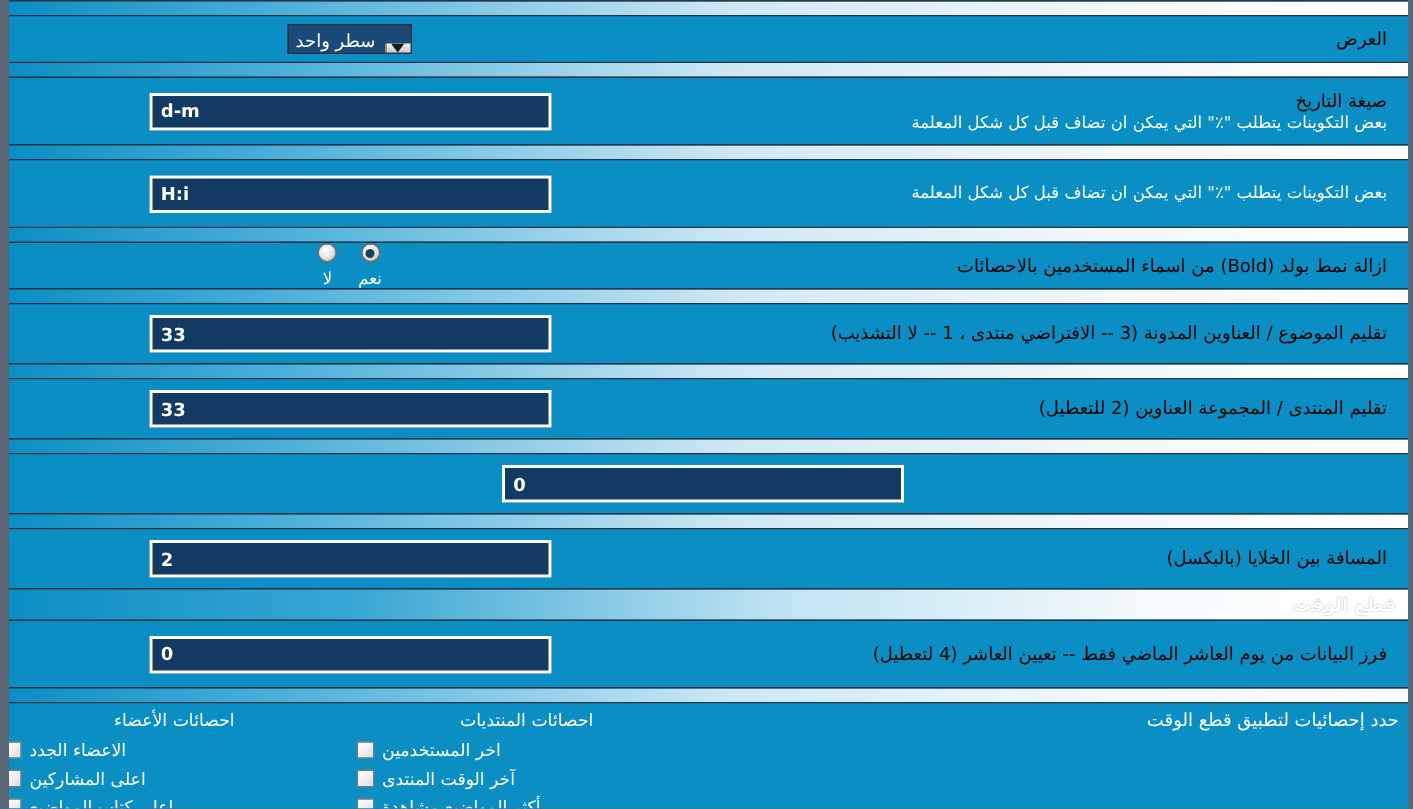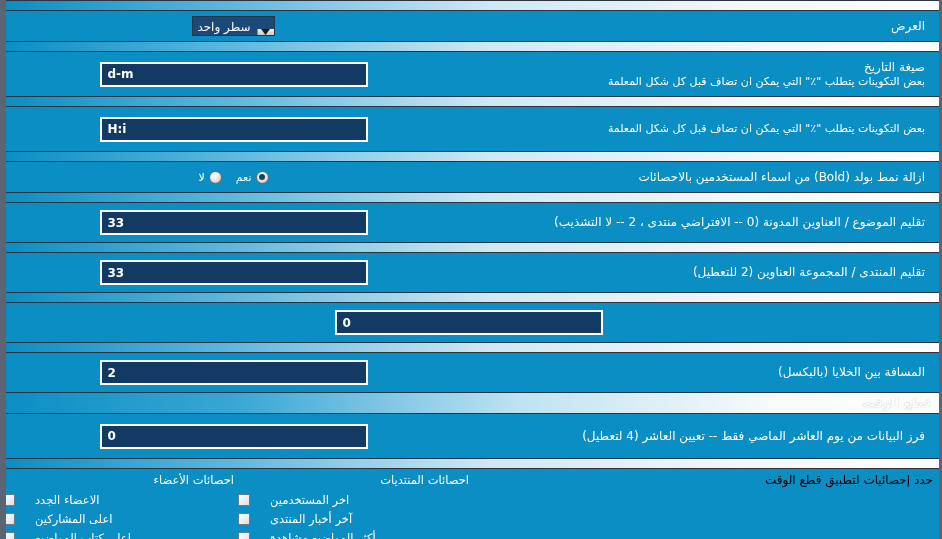--- a/index.html
+++ b/index.html
@@ -53,21 +53,21 @@
 
   .label-cell {
     flex: 0 0 auto;
     width: 470px;
     text-align: right;
     padding-right: 6px;
     box-sizing: border-box;
   }
 
   .label-title {
-    color: #ffffff;
+    color: #000000;
     font-size: 12px;
     line-height: 15px;
     white-space: nowrap;
   }
   .label-desc {
     color: #ffffff;
     font-size: 11px;
     line-height: 14px;
     white-space: nowrap;
   }
@@ -127,20 +127,21 @@
     align-items: center;
     gap: 14px;
     justify-content: center;
   }
   .radio-item {
     display: flex;
     align-items: center;
     gap: 4px;
     color: #ffffff;
     font-size: 11px;
+    flex-direction: column;
   }
   .radio {
     width: 13px;
     height: 13px;
     border-radius: 50%;
     background: radial-gradient(circle at 40% 35%, #ffffff 0%, #e2e2e2 55%, #9a9a9a 100%);
     border: 1px solid #6d6d6d;
     box-sizing: border-box;
     position: relative;
   }
@@ -181,44 +182,45 @@
     background: #0b8ec4;
     display: flex;
     align-items: flex-start;
     padding-top: 4px;
     box-sizing: border-box;
   }
   .checks-label {
     flex: 0 0 470px;
     text-align: right;
     padding-right: 6px;
-    color: #000000;
+    color: #ffffff;
     font-size: 12px;
     box-sizing: border-box;
   }
   .checks-cols {
     flex: 1 1 auto;
     display: flex;
     justify-content: flex-start;
     gap: 0;
   }
   .check-col {
     width: 235px;
     box-sizing: border-box;
   }
   .check-col-head {
     color: #ffffff;
     font-size: 11.5px;
+    text-align: center;
     padding-bottom: 3px;
   }
   .check-item {
     display: flex;
     align-items: center;
     justify-content: flex-end;
-    gap: 20px;
+    gap: 5px;
     height: 19px;
     padding-left: 4px;
     box-sizing: border-box;
   }
   .check-item .lbl {
     color: #ffffff;
     font-size: 11.5px;
     white-space: nowrap;
   }
   .cbox {
@@ -302,21 +304,21 @@
         </div>
       </div>
     </div>
   </div>
 
   <div class="sep"></div>
 
   <div class="row" style="height:39px">
     <div class="row-inner">
       <div class="label-cell">
-        <div class="label-title">تقليم الموضوع / العناوين المدونة (0 -- الافتراضي منتدى ، 2 -- لا التشذيب)</div>
+        <div class="label-title">تقليم الموضوع / العناوين المدونة (3 -- الافتراضي منتدى ، 1 -- لا التشذيب)</div>
       </div>
       <div class="field-cell">
         <input class="txtbox" type="text" value="33" style="">
       </div>
     </div>
   </div>
 
   <div class="sep"></div>
 
   <div class="row" style="height:39px">
@@ -374,21 +376,21 @@
     <div class="checks-label">حدد إحصائيات لتطبيق قطع الوقت</div>
     <div class="checks-cols">
 
       <div class="check-col">
         <div class="check-col-head">احصائات المنتديات</div>
         <div class="check-item">
           <span class="lbl">اخر المستخدمين</span>
           <span class="cbox"></span>
         </div>
         <div class="check-item">
-          <span class="lbl">آخر أخبار المنتدى</span>
+          <span class="lbl">آخر الوقت المنتدى</span>
           <span class="cbox"></span>
         </div>
         <div class="check-item">
           <span class="lbl">أكثر المواضيع مشاهدة</span>
           <span class="cbox"></span>
         </div>
 
       </div>
 
       <div class="check-col">

